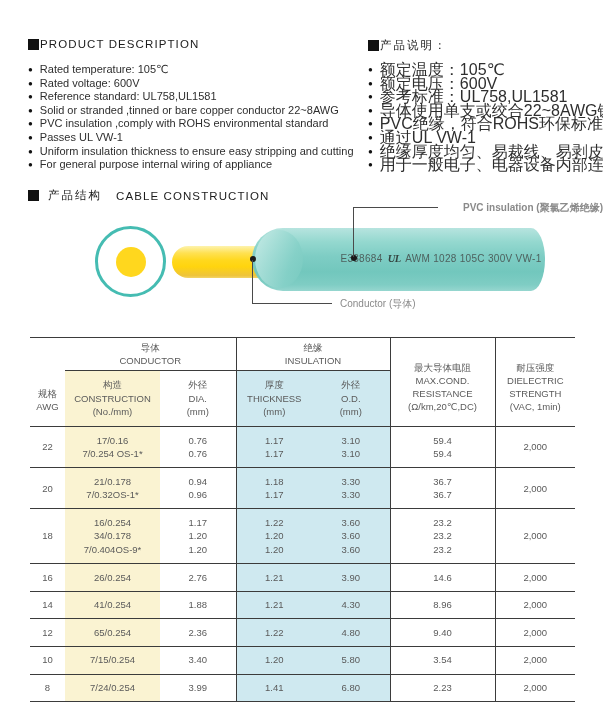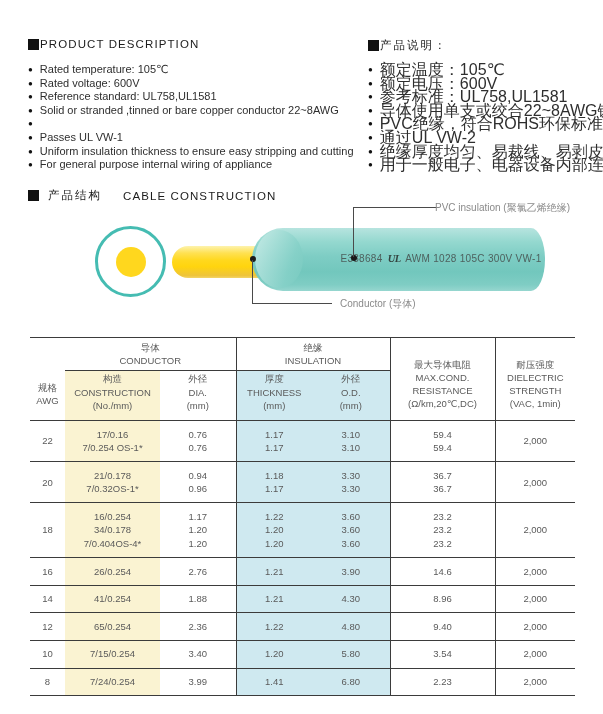--- a/index.html
+++ b/index.html
@@ -35,21 +35,21 @@
        font-size:10.5px;letter-spacing:-.5px;color:#33433f;padding:0 2px;}
   .lead{position:absolute;background:#4a4a4a;}
   .lead-dot{position:absolute;width:6px;height:6px;border-radius:50%;background:#1a1a1a;}
   .dlabel{position:absolute;font-size:10px;color:#8a8a8a;white-space:nowrap;}
   
   table.spec{position:absolute;left:30px;top:337px;width:545px;border-collapse:collapse;table-layout:fixed;
        border-top:1.5px solid var(--line);font-size:9.5px;color:#5a5a5a;}
   table.spec th,table.spec td{font-weight:normal;text-align:center;padding:0;margin:0;}
   table.spec thead .grp{border-bottom:1px solid var(--line);padding:3px 0;line-height:12.5px;background:#fff;}
   table.spec thead .grp.ins{border-left:1.5px solid var(--line);}
-  table.spec thead .sub{padding:1px 0 8px;line-height:13.5px;}
+  table.spec thead .sub{padding:7px 0 8px;line-height:13.5px;}
   table.spec thead th div{line-height:13.2px;}
   .h-awg{vertical-align:bottom;padding-bottom:13px !important;}
   .h-span4{vertical-align:middle;padding-top:10px !important;}
   .bl{border-left:1.5px solid var(--line);}
   .bg-y{background:var(--colY);}
   .bg-b{background:var(--colB);}
   table.spec thead tr:last-child th{border-bottom:1.5px solid var(--line);}
   table.spec thead th[rowspan]{border-bottom:1.5px solid var(--line);}
   table.spec tbody tr{border-bottom:1.5px solid var(--line);}
   table.spec tbody td{vertical-align:middle;padding:6.5px 0;}
@@ -76,20 +76,21 @@
       <li>
         <span class="bullet">●</span>
         <span class="btxt">Reference standard: UL758,UL1581</span>
       </li>
       <li>
         <span class="bullet">●</span>
         <span class="btxt">Solid or stranded ,tinned or bare copper conductor 22~8AWG</span>
       </li>
       <li>
         <span class="bullet">●</span>
+        <span class="btxt">PVC insulation ,comply with ROHS environmental standard</span>
       </li>
       <li>
         <span class="bullet">●</span>
         <span class="btxt">Passes UL VW-1</span>
       </li>
       <li>
         <span class="bullet">●</span>
         <span class="btxt">Uniform insulation thickness to ensure easy stripping and cutting</span>
       </li>
       <li>
@@ -118,56 +119,56 @@
       <li>
         <span class="bullet">●</span>
         <span class="btxt">导体使用单支或绞合22~8AWG镀锡或裸铜</span>
       </li>
       <li>
         <span class="bullet">●</span>
         <span class="btxt">PVC绝缘，符合ROHS环保标准</span>
       </li>
       <li>
         <span class="bullet">●</span>
-        <span class="btxt">通过UL VW-2</span>
+        <span class="btxt">通过UL VW-1</span>
       </li>
       <li>
         <span class="bullet">●</span>
         <span class="btxt">绝缘厚度均匀、易裁线、易剥皮</span>
       </li>
       <li>
         <span class="bullet">●</span>
         <span class="btxt">用于一般电子、电器设备内部连接线</span>
       </li>
     </ul>
 
   <div class="sec-title" style="left:28px;top:188px;gap:9px;">
     <span class="sq">■</span>
     <span class="t cjk">产品结构</span>
-    <span class="t" style="margin-left:12px;">CABLE CONSTRUCTION</span>
+    <span class="t" style="margin-left:5px;">CABLE CONSTRUCTION</span>
   </div>
 
   <div class="diagram">
     <div class="xsec-outer"></div>
     <div class="xsec-core"></div>
 
     <div class="rod"></div>
     <div class="cable">
       <div class="cable-cap"></div>
     </div>
     <div class="cable-print">
       <span>E338684</span>
       <span class="ul-mark">UL</span>
       <span>AWM 1028 105C 300V VW-1</span>
     </div>
 
     <div class="lead-dot" style="left:351px;top:255px;"></div>
     <div class="lead" style="left:353px;top:207px;width:1.2px;height:50px;"></div>
     <div class="lead" style="left:353px;top:207px;width:85px;height:1.2px;"></div>
-    <div class="dlabel" style="left:435px;top:201px;">PVC insulation (聚氯乙烯绝缘)</div>
+    <div class="dlabel" style="left:463px;top:201px;font-weight:bold;">PVC insulation (聚氯乙烯绝缘)</div>
 
     <div class="lead-dot" style="left:250px;top:256px;"></div>
     <div class="lead" style="left:252px;top:260px;width:1.2px;height:44px;"></div>
     <div class="lead" style="left:252px;top:303px;width:80px;height:1.2px;"></div>
     <div class="dlabel" style="left:340px;top:297px;">Conductor (导体)</div>
   </div>
 
   <table class="spec">
     <colgroup>
       <col style="width:35px">
@@ -285,21 +286,21 @@
             <div>2,000</div>
           </td>
         </tr>
         <tr>
           <td>
             <div>18</div>
           </td>
           <td class="bg-y">
             <div>16/0.254</div>
             <div>34/0.178</div>
-            <div>7/0.404OS-4*</div>
+            <div>7/0.404OS-9*</div>
           </td>
           <td>
             <div>1.17</div>
             <div>1.20</div>
             <div>1.20</div>
           </td>
           <td class="bg-b bl">
             <div>1.22</div>
             <div>1.20</div>
             <div>1.20</div>

